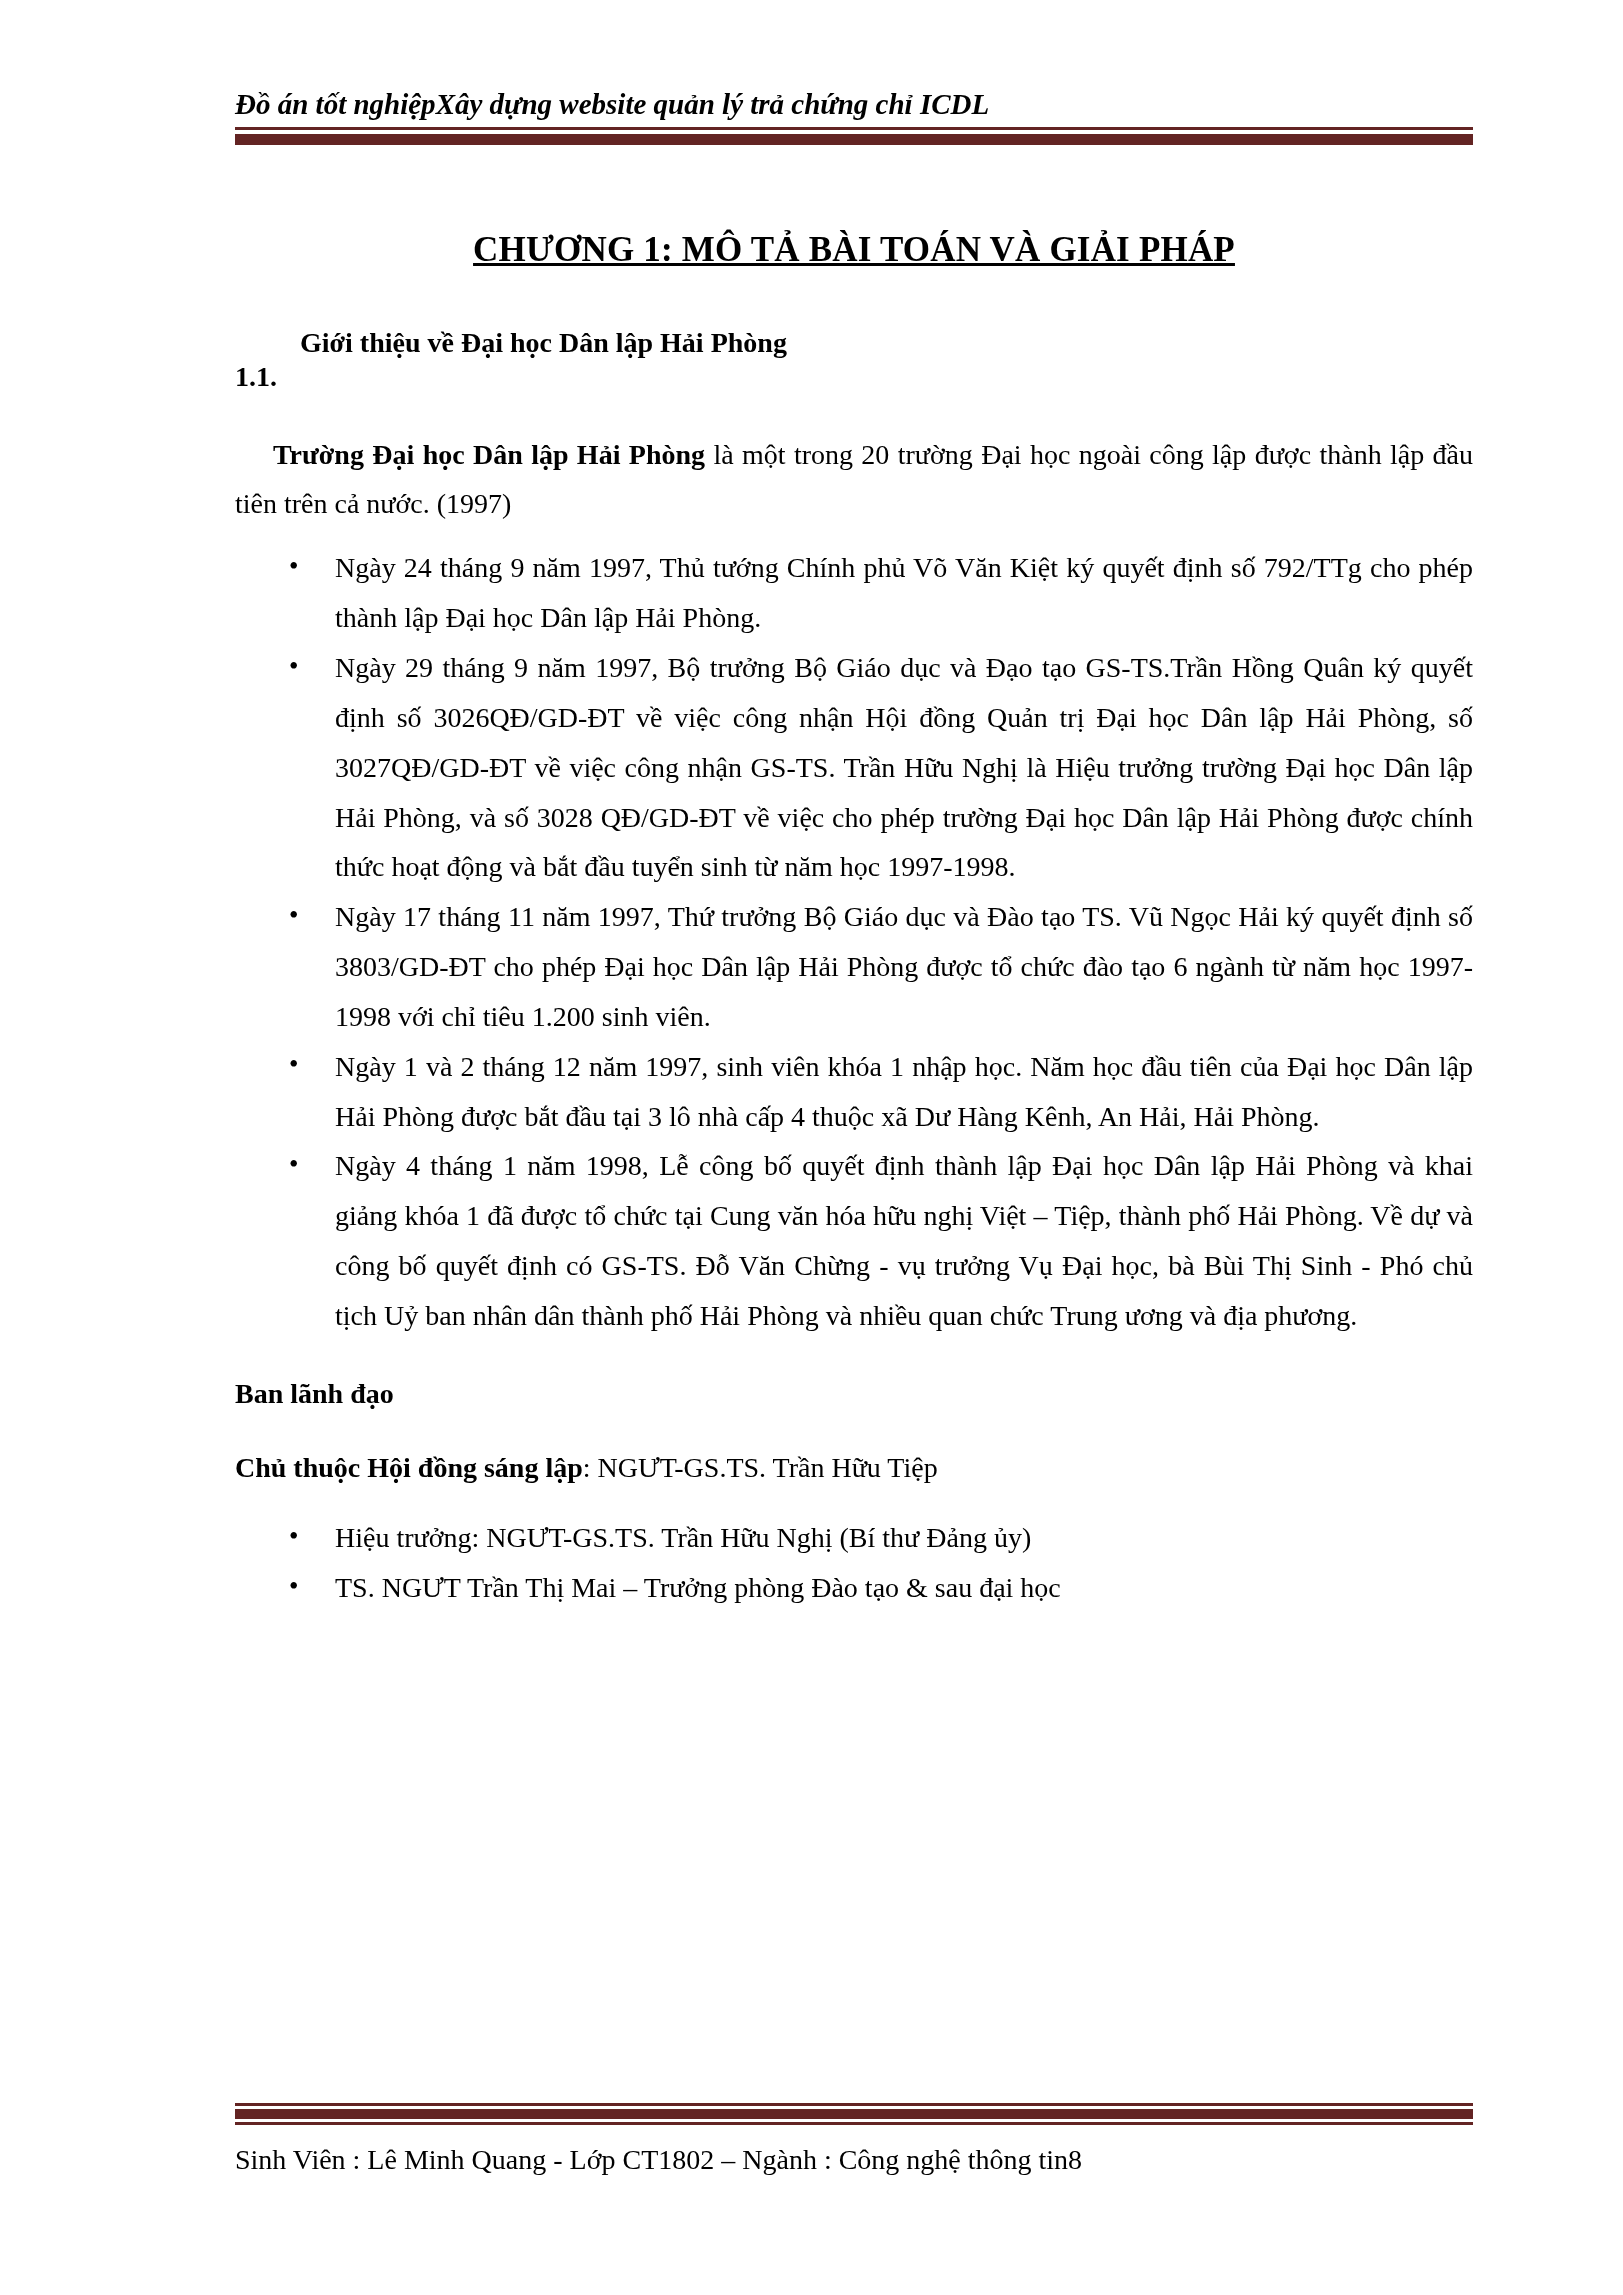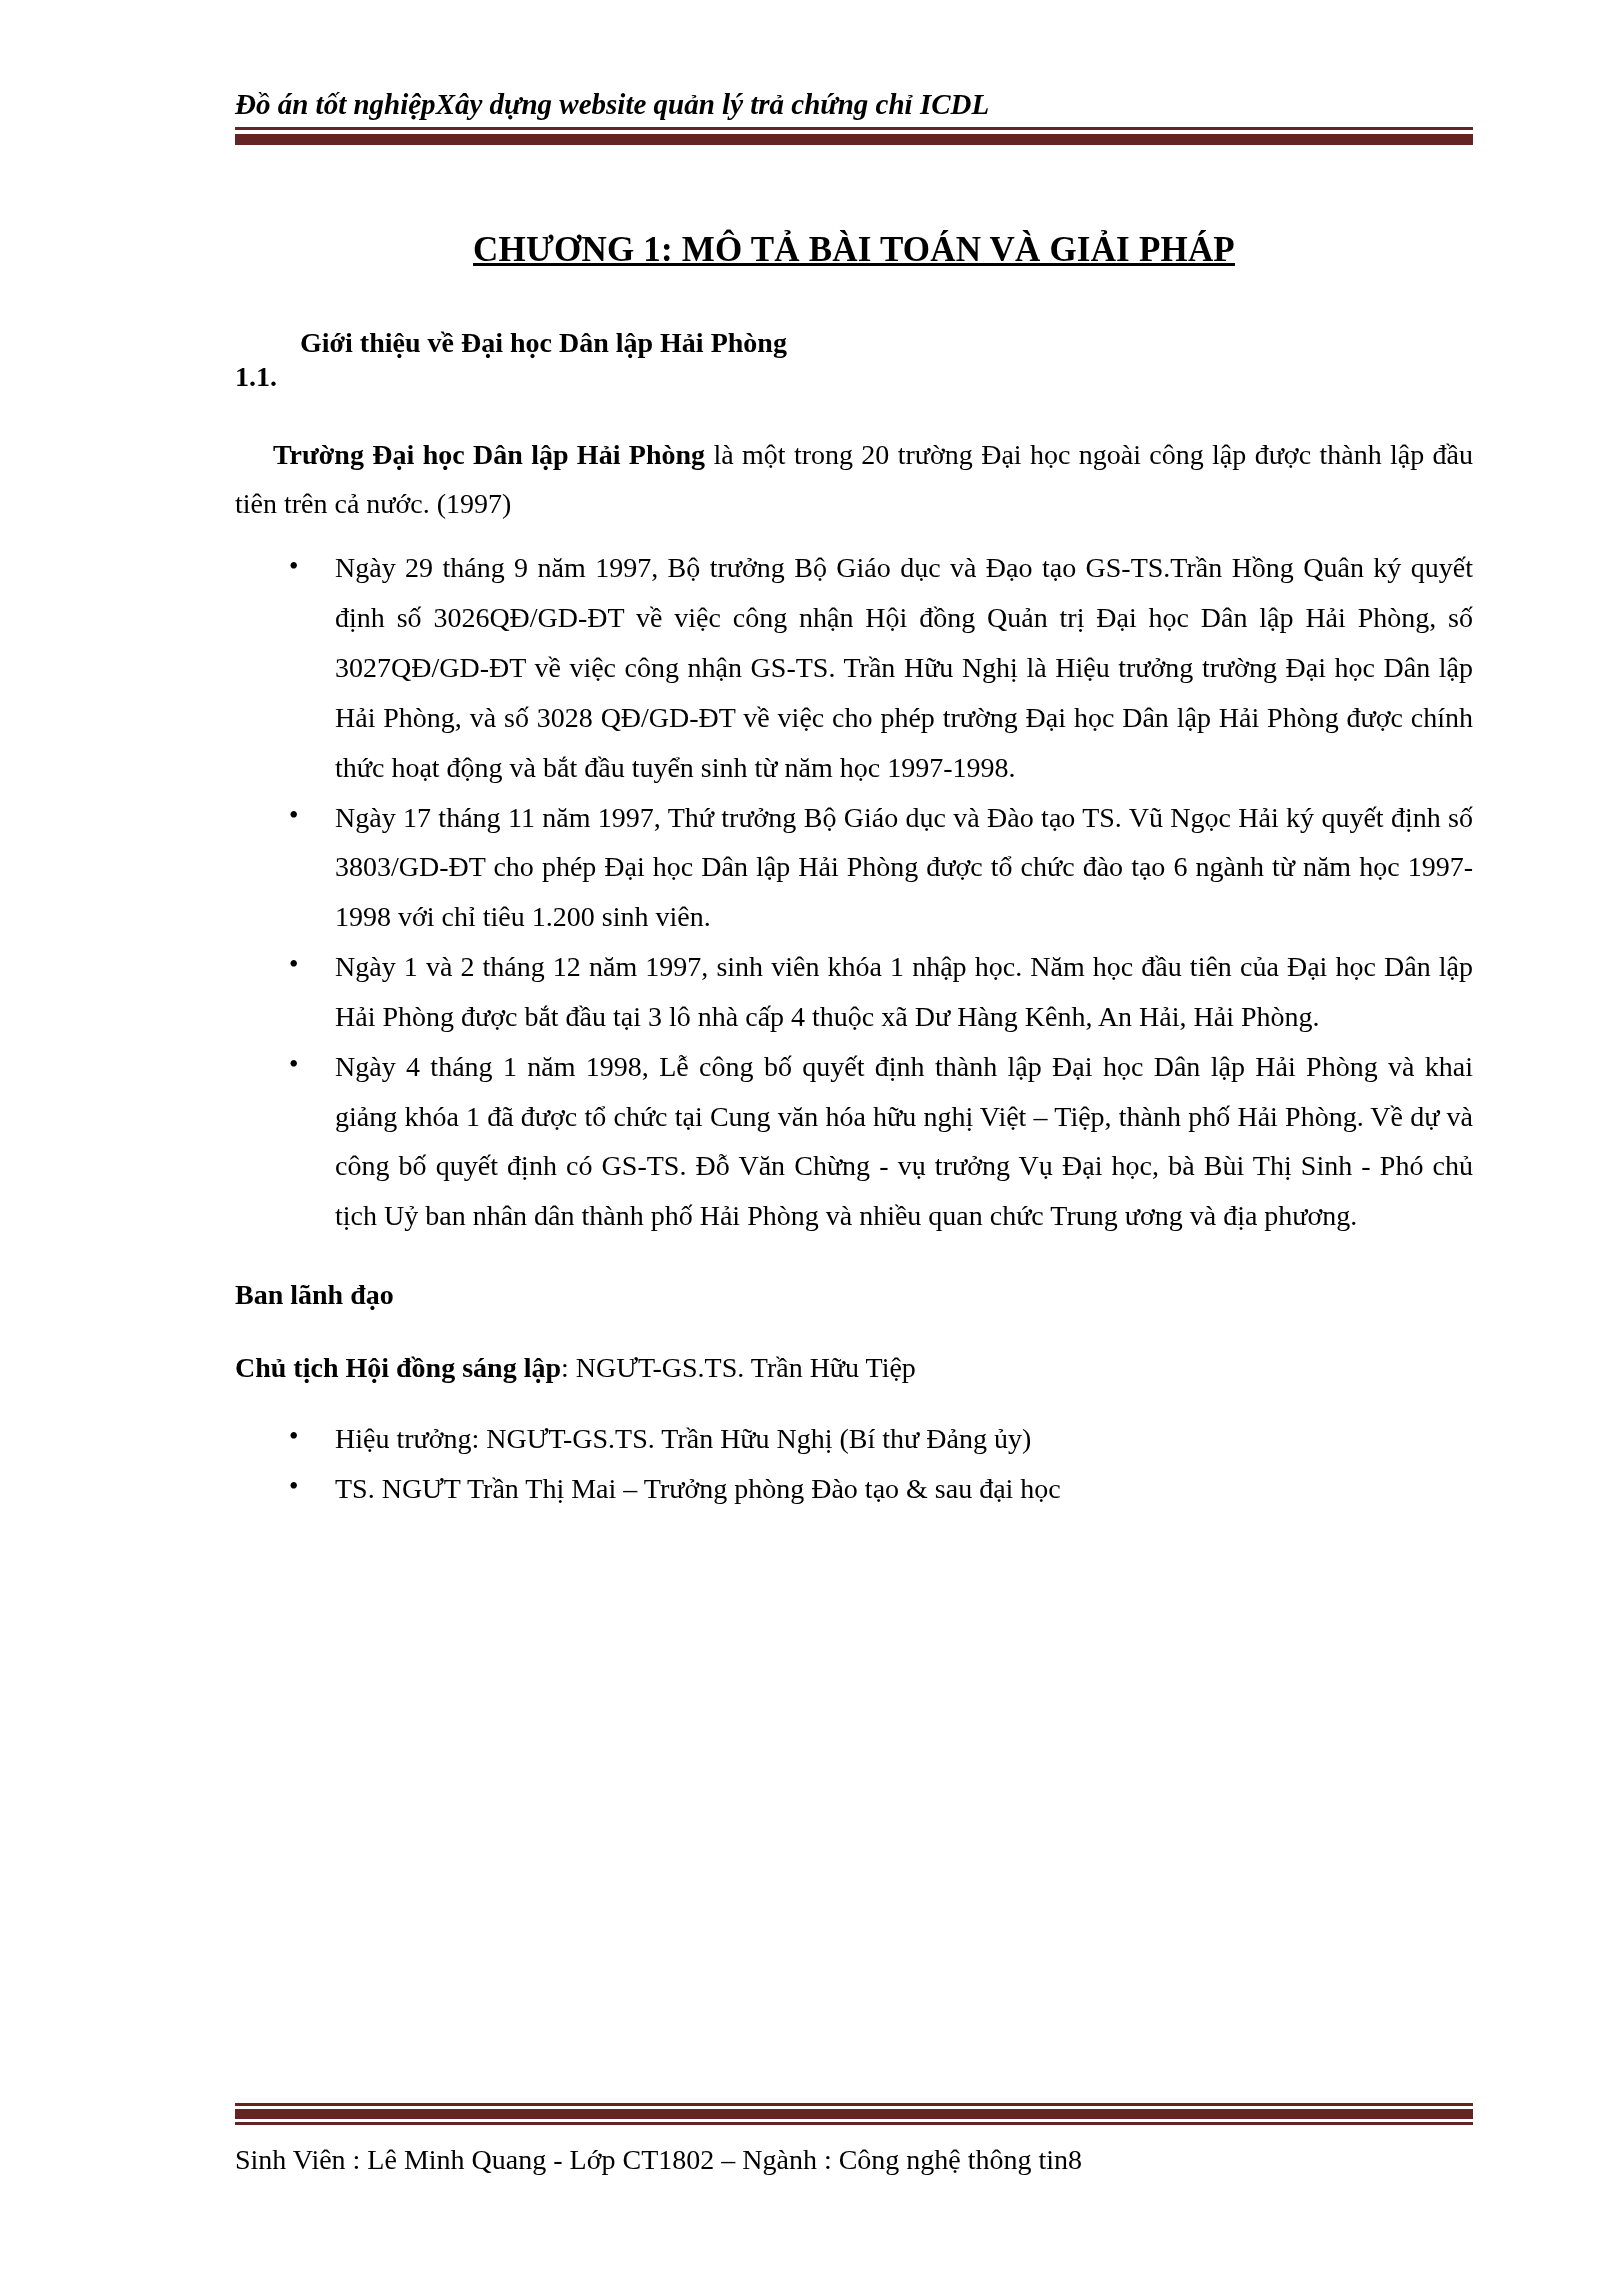--- a/index.html
+++ b/index.html
@@ -199,30 +199,31 @@
     <div class="sec-heading">
       <span class="sec-num">1.1.</span>
       <span class="sec-text">Giới thiệu về Đại học Dân lập Hải Phòng</span>
     </div>
 
     <p class="intro">
       <span class="bold">Trường Đại học Dân lập Hải Phòng</span><span> là một trong 20 trường Đại học ngoài công lập được thành lập đầu tiên trên cả nước. (1997)</span>
     </p>
 
     <ul class="bullets">
+      <li>Ngày 24 tháng 9 năm 1997, Thủ tướng Chính phủ Võ Văn Kiệt ký quyết định số 792/TTg cho phép thành lập Đại học Dân lập Hải Phòng.</li>
       <li>Ngày 29 tháng 9 năm 1997, Bộ trưởng Bộ Giáo dục và Đạo tạo GS-TS.Trần Hồng Quân ký quyết định số 3026QĐ/GD-ĐT về việc công nhận Hội đồng Quản trị Đại học Dân lập Hải Phòng, số 3027QĐ/GD-ĐT về việc công nhận GS-TS. Trần Hữu Nghị là Hiệu trưởng trường Đại học Dân lập Hải Phòng, và số 3028 QĐ/GD-ĐT về việc cho phép trường Đại học Dân lập Hải Phòng được chính thức hoạt động và bắt đầu tuyển sinh từ năm học 1997-1998.</li>
       <li>Ngày 17 tháng 11 năm 1997, Thứ trưởng Bộ Giáo dục và Đào tạo TS. Vũ Ngọc Hải ký quyết định số 3803/GD-ĐT cho phép Đại học Dân lập Hải Phòng được tổ chức đào tạo 6 ngành từ năm học 1997-1998 với chỉ tiêu 1.200 sinh viên.</li>
       <li>Ngày 1 và 2 tháng 12 năm 1997, sinh viên khóa 1 nhập học. Năm học đầu tiên của Đại học Dân lập Hải Phòng được bắt đầu tại 3 lô nhà cấp 4 thuộc xã Dư Hàng Kênh, An Hải, Hải Phòng.</li>
       <li>Ngày 4 tháng 1 năm 1998, Lễ công bố quyết định thành lập Đại học Dân lập Hải Phòng và khai giảng khóa 1 đã được tổ chức tại Cung văn hóa hữu nghị Việt – Tiệp, thành phố Hải Phòng. Về dự và công bố quyết định có GS-TS. Đỗ Văn Chừng - vụ trưởng Vụ Đại học, bà Bùi Thị Sinh - Phó chủ tịch Uỷ ban nhân dân thành phố Hải Phòng và nhiều quan chức Trung ương và địa phương.</li>
     </ul>
 
     <p class="lead-bold">Ban lãnh đạo</p>
 
     <p class="lead-line">
-      <span class="bold">Chủ tịch Hội đồng sáng lập</span><span>: NGƯT-GS.TS. Trần Hữu Tiệp</span>
+      <span class="bold">Chủ thuộc Hội đồng sáng lập</span><span>: NGƯT-GS.TS. Trần Hữu Tiệp</span>
     </p>
 
     <ul class="bullets tight">
       <li>Hiệu trưởng: NGƯT-GS.TS. Trần Hữu Nghị (Bí thư Đảng ủy)</li>
       <li>TS. NGƯT Trần Thị Mai – Trưởng phòng Đào tạo &amp; sau đại học</li>
     </ul>
 
   </div>
 
   <div class="footer">

